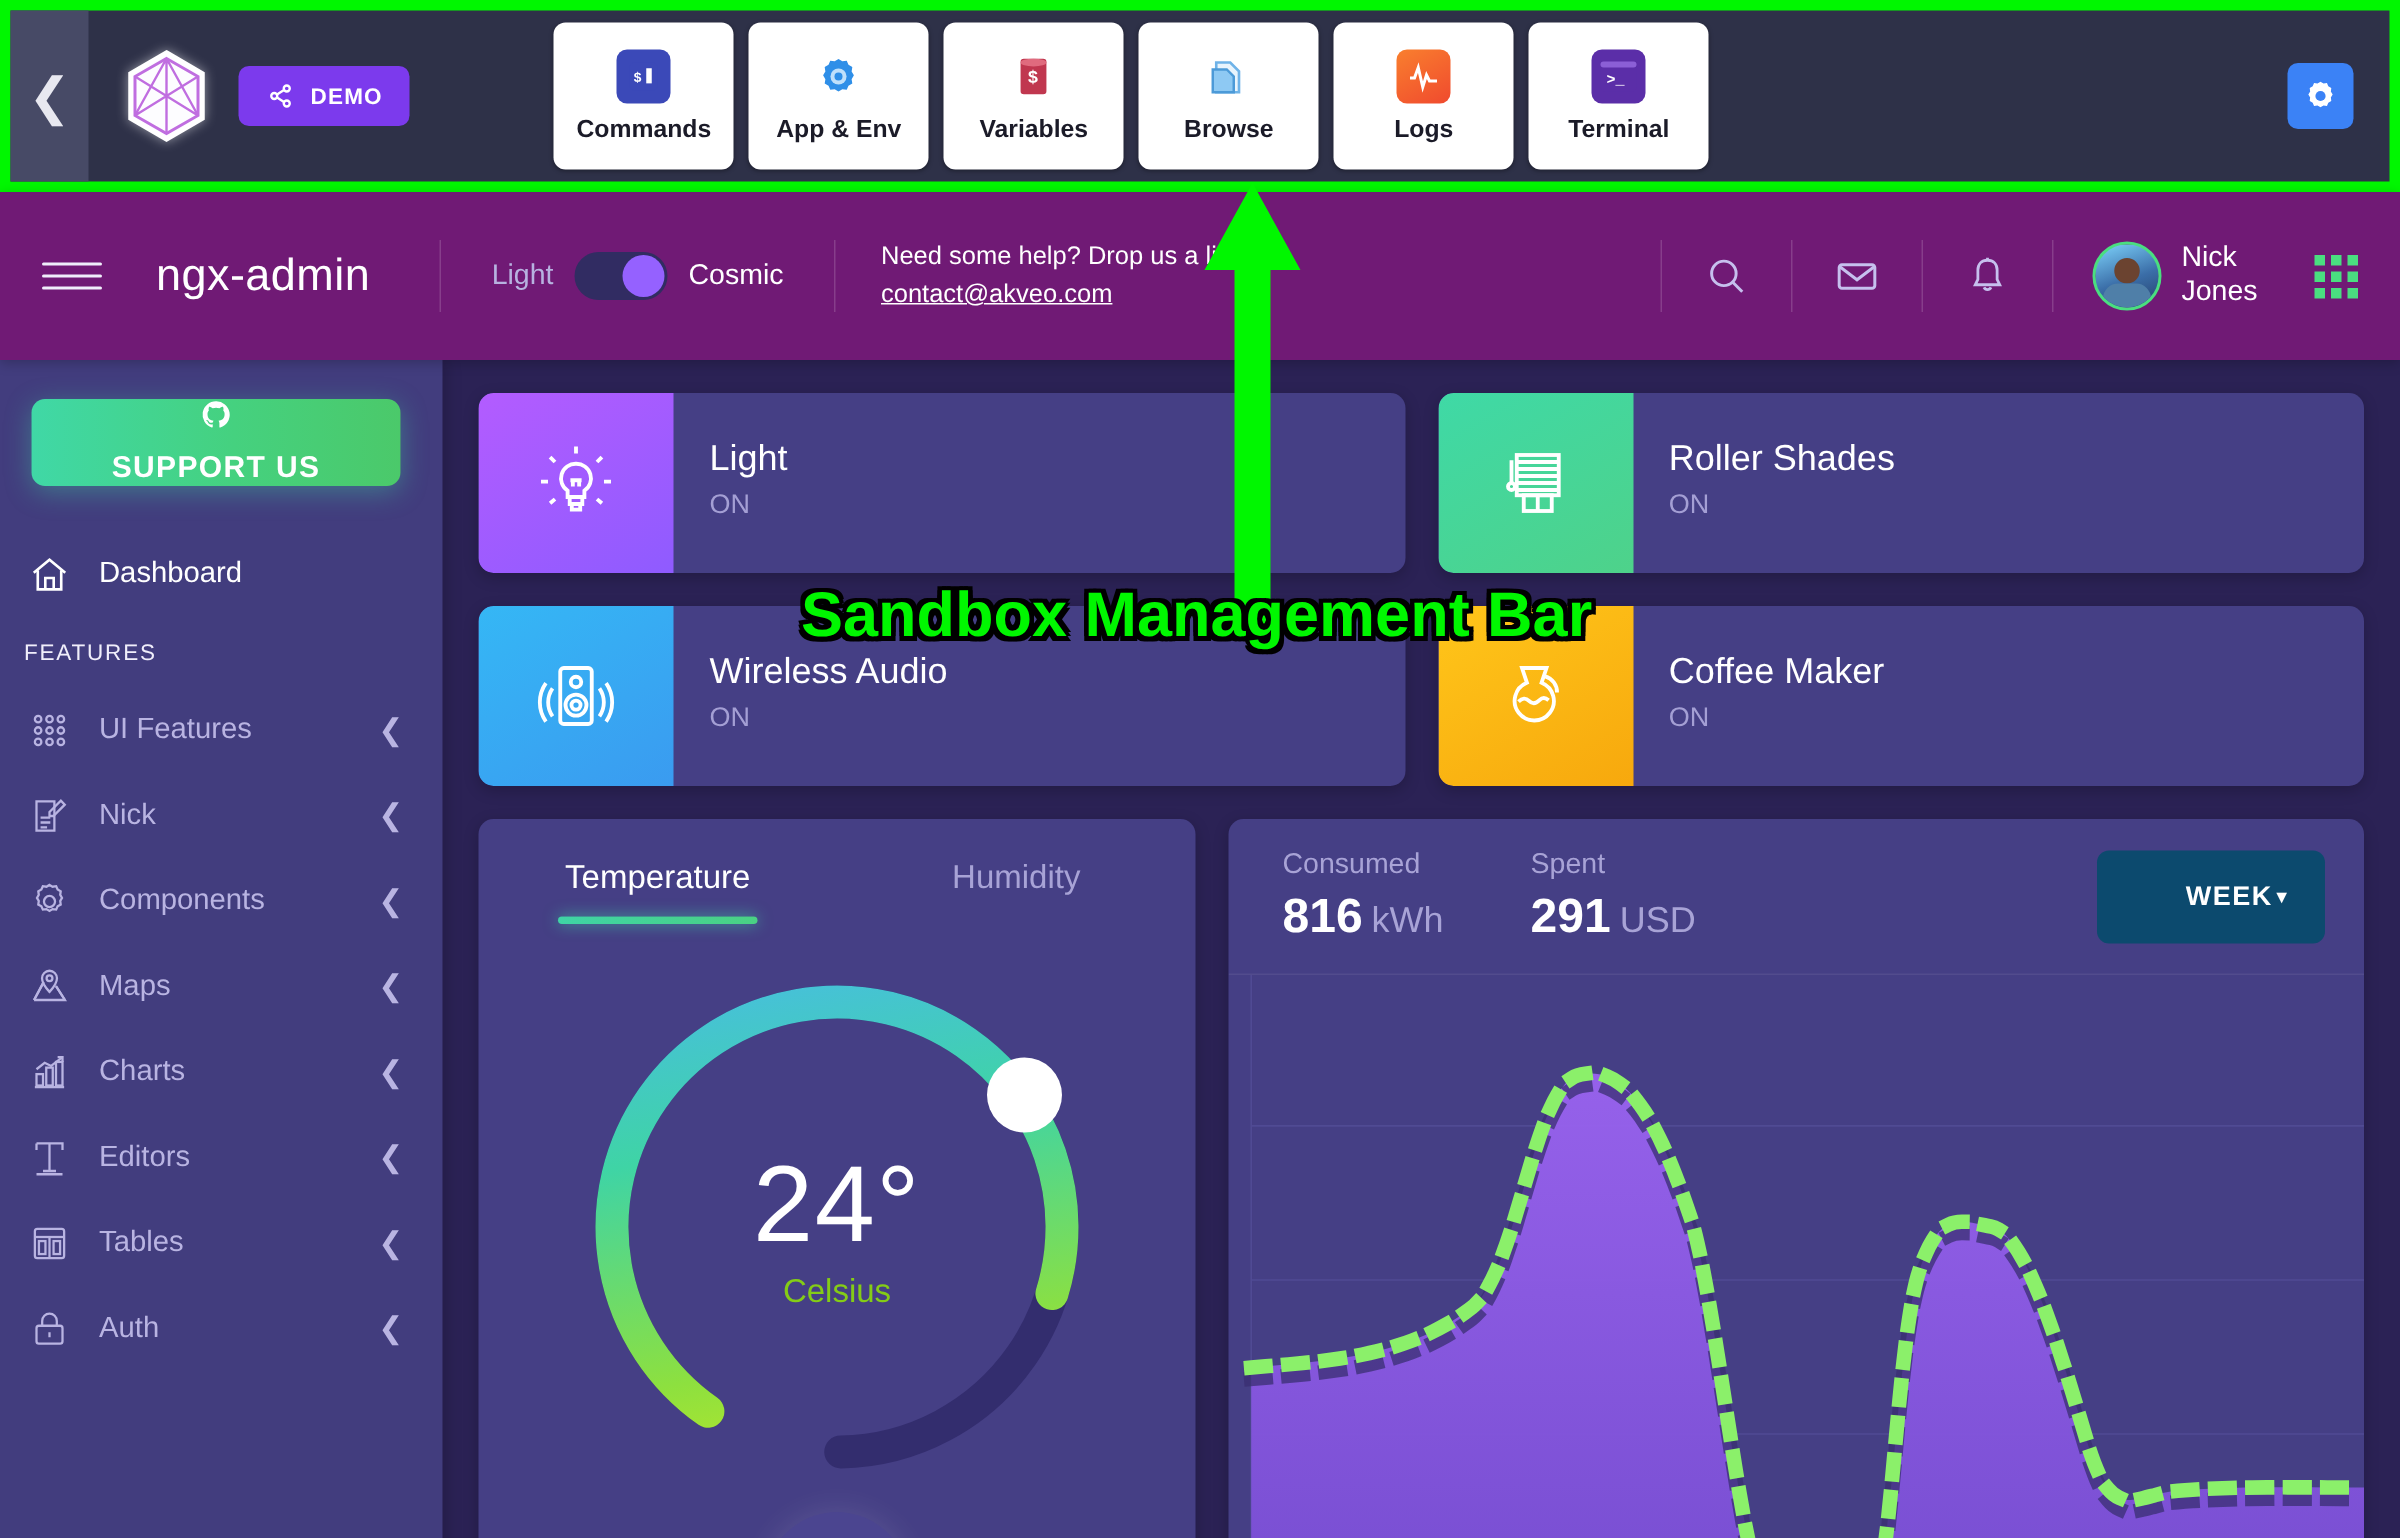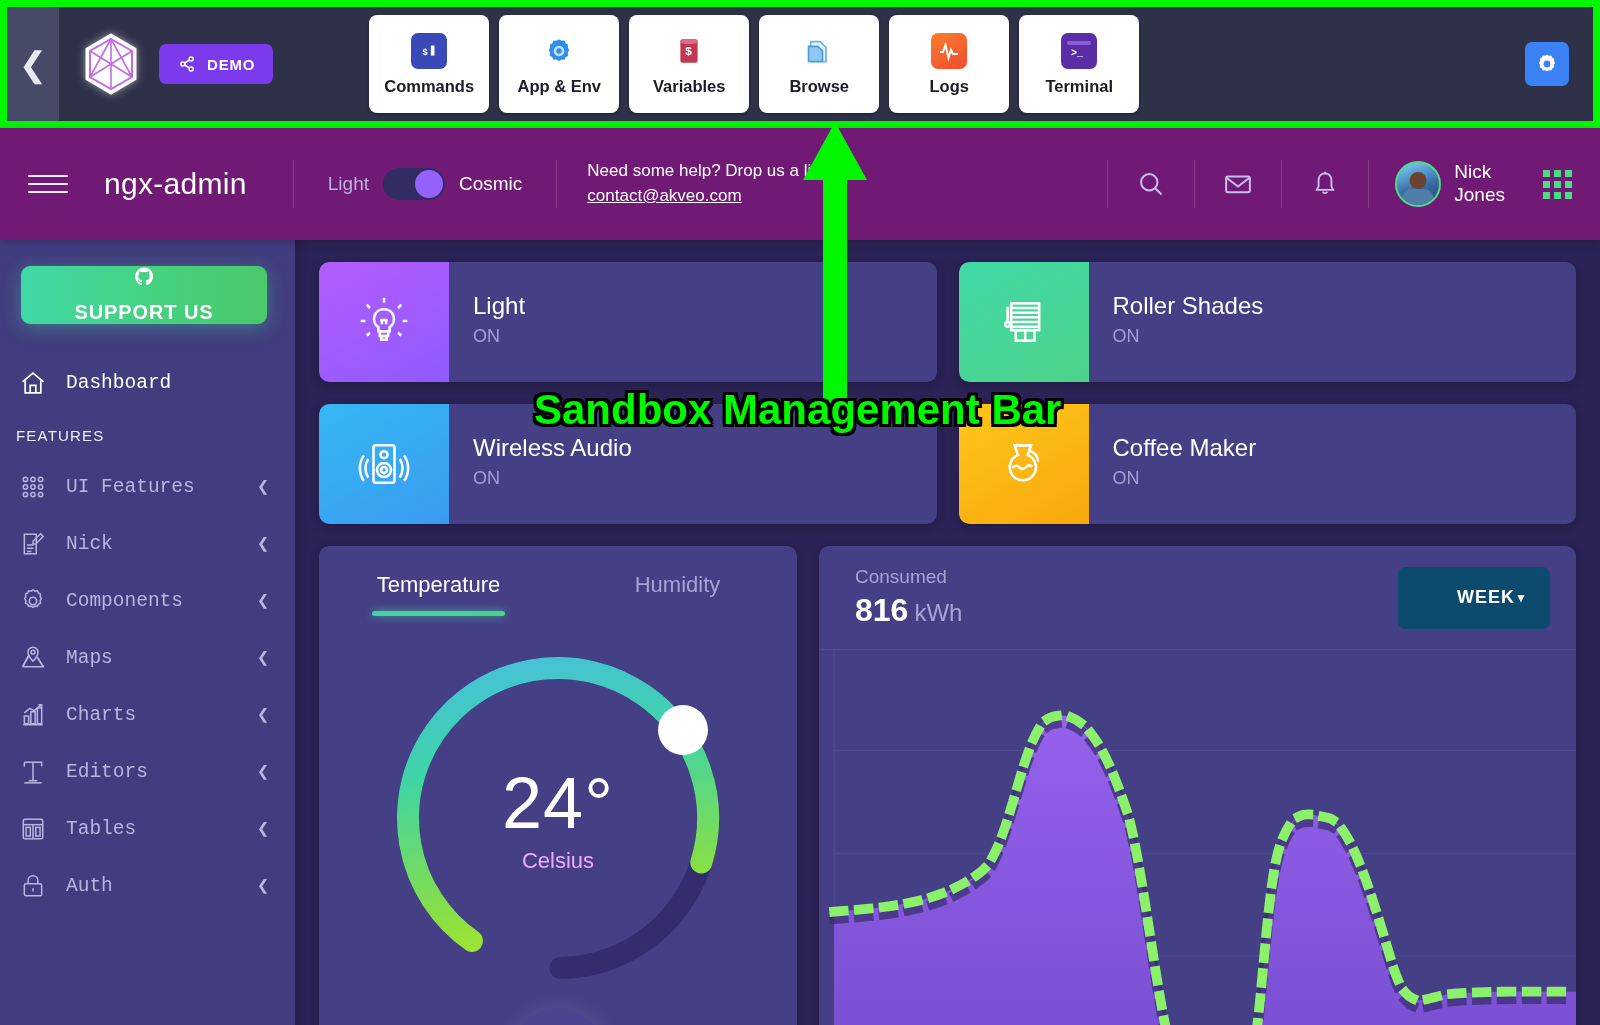--- a/index.html
+++ b/index.html
@@ -119,21 +119,21 @@
     margin: 26px 28px 0 21px; height: 58px; border-radius: 9px;
     background: linear-gradient(90deg,#40d8a6 0%,#45d17f 55%,#4bc96a 100%);
     color: #fff; display: flex; align-items: center; justify-content: center; gap: 14px;
     font-size: 20px; font-weight: 700; letter-spacing: .9px; cursor: pointer;
     box-shadow: 0 4px 18px rgba(64,216,166,.38);
     flex-direction: column;
   }
   #sidebar-menu { margin-top: 30px; }
   .menu-item {
     display: flex; align-items: center; height: 57px; padding: 0 26px 0 16px;
-    cursor: pointer; gap: 16px; font-family: Liberation Mono, monospace;
+    cursor: pointer; gap: 16px;
   }
   .menu-item .mi-ico { width: 34px; display:flex; align-items:center; justify-content:center; }
   .menu-item .mi-label { font-size: 19.5px; color: #b9b4e2; }
   .menu-item.active .mi-label { color: #fff; }
   .menu-item .mi-chev { margin-left: auto; color: #b9b4e2; font-size: 20px; font-weight: 300; }
   .menu-section {
     font-size: 15px; letter-spacing: 1.2px; color: #f0eefb;
     padding: 16px 0 14px 16px; font-weight: 400;
   }
 
@@ -173,21 +173,21 @@
   }
   #gauge-wrap {
     margin-top: 32px; display: flex; align-items: center; justify-content: center;
     position: relative;
   }
   #gauge-center {
     position: absolute; top: 50%; left: 50%; transform: translate(-50%,-50%);
     text-align: center;
   }
   #gauge-value { font-size: 72px; color: #fff; font-weight: 300; letter-spacing: 1px; }
-  #gauge-unit { font-size: 22px; color: #f0abfc; margin-top: 4px; }
+  #gauge-unit { font-size: 22px; color: #84cc16; margin-top: 4px; }
   #power-btn {
     position: absolute; left: 50%; bottom: -48px; transform: translateX(-50%);
     width: 96px; height: 96px; border-radius: 50%; background: #4b4590;
     display: flex; align-items: center; justify-content: center;
     cursor: pointer; box-shadow: 0 0 22px rgba(255,255,255,.12);
   }
 
   #elec-card {
     flex: 1; background: #453f85; border-radius: 10px; overflow: hidden;
     box-shadow: 0 3px 10px rgba(0,0,0,.2); display: flex; flex-direction: column;
@@ -643,20 +643,26 @@
         <div id="elec-card">
           <div id="elec-head">
 
             <div class="elec-stat">
               <div class="elec-label">Consumed</div>
               <div class="elec-value">
                 <span class="elec-num">816</span><span class="elec-unit">kWh</span>
               </div>
             </div>
 
+            <div class="elec-stat">
+              <div class="elec-label">Spent</div>
+              <div class="elec-value">
+                <span class="elec-num">291</span><span class="elec-unit">USD</span>
+              </div>
+            </div>
 
             <div id="week-select">
               <span>WEEK</span>
               <span style="font-size:12px">▼</span>
             </div>
           </div>
 
           <div id="elec-chart">
             <svg viewBox="0 0 700 375" preserveAspectRatio="none">
               <defs>

